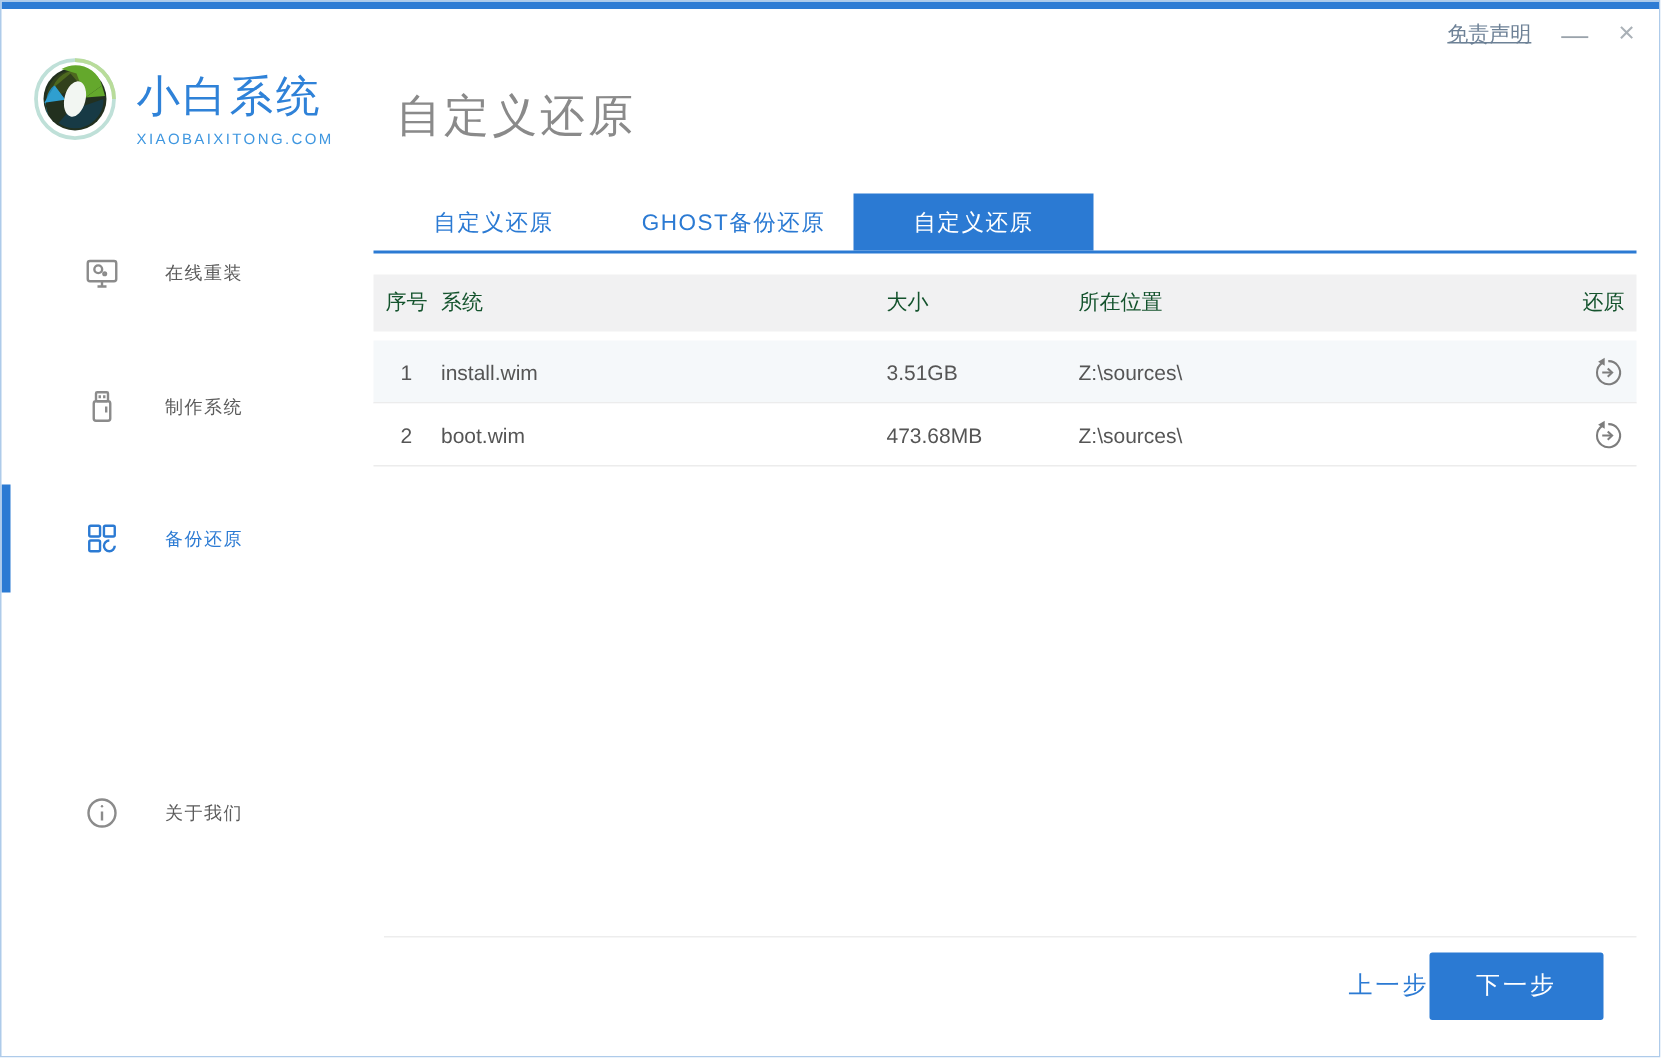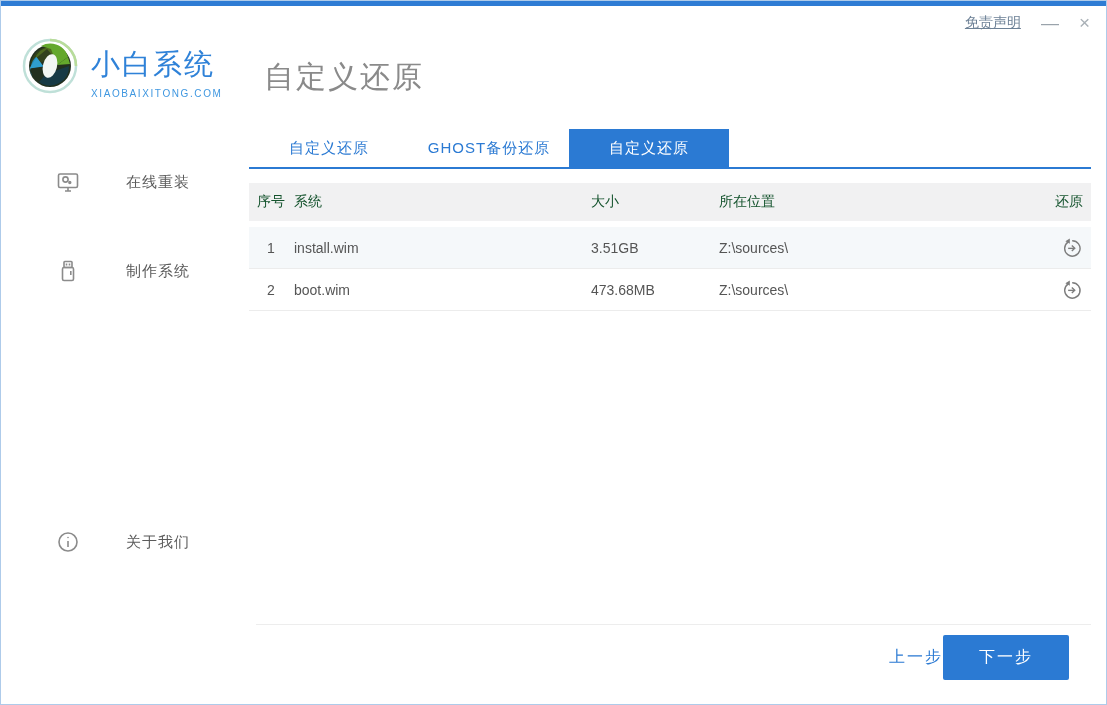--- a/index.html
+++ b/index.html
@@ -28,21 +28,21 @@
   .brand-domain { font-size:10px; color:#3f97e0; letter-spacing:1.6px; margin-top:3px; }
   .page-title { position:absolute; left:263px; top:56px; font-size:30px; color:#8a8a8a; letter-spacing:2px; }
 
   
   .sidebar { position:absolute; left:0; top:110px; width:240px; height:560px; }
   .side-item {
     position:absolute; left:0; width:240px; height:48px;
     display:flex; align-items:center; cursor:pointer;
   }
   .side-item .s-icon { position:absolute; left:55px; width:24px; height:24px; }
-  .side-item .s-label { position:absolute; left:125px; font-size:15px; color:#5b5b5b; letter-spacing:1px; }
+  .side-item .s-label { position:absolute; left:109px; font-size:12px; color:#5b5b5b; letter-spacing:1px; }
   .side-item svg { stroke:#8b8b8b; }
   .side-item.active .s-label { color:#2b7ad3; }
   .side-item.active svg { stroke:#2b7ad3; }
   .side-item.active::before {
     content:""; position:absolute; left:0; top:-12px; width:6px; height:72px; background:#2b7ad3;
   }
   .si-0 { top:47px; } .si-1 { top:136px; } .si-2 { top:224px; } .si-3 { top:319px; } .si-4 { top:407px; }
 
   
   .tabs {
@@ -72,21 +72,21 @@
   .restore-btn { display:inline-block; width:22px; height:22px; cursor:pointer; vertical-align:middle; }
 
   
   .footer {
     position:absolute; left:255px; right:15px; bottom:14px; height:66px;
     border-top:1px solid #ededed;
     display:flex; align-items:center; justify-content:flex-end; 
   }
   .prev-btn { color:#2b7ad3; font-size:16px; letter-spacing:2px; background:none; border:none; cursor:pointer; }
   .next-btn {
-    width:126px; height:45px; margin-right:22px;
+    width:116px; height:45px; margin-right:22px;
     background:#2b7ad3; color:#fff; font-size:16px; letter-spacing:2px;
     border:none; border-radius:2px; cursor:pointer;
   }
 </style>
 </head>
 <body>
 
 <div class="window">
   <div class="topbar"></div>
 
@@ -126,20 +126,29 @@
       <span class="s-label">在线重装</span>
     </div>
     <div class="side-item si-1">
       <svg class="s-icon" viewBox="0 0 24 24" fill="none" stroke-width="1.6">
         <rect x="8" y="2.5" width="8" height="6" rx="0.8"></rect>
         <rect x="6.5" y="8.5" width="11" height="13" rx="1.5"></rect>
         <path d="M10.5 4.5 v2 M13.5 4.5 v2 M14.8 12 v4"></path>
       </svg>
       <span class="s-label">制作系统</span>
     </div>
+    <div class="side-item si-2 active">
+      <svg class="s-icon" viewBox="0 0 24 24" fill="none" stroke-width="1.6">
+        <rect x="3.5" y="3.5" width="7.2" height="7.2" rx="1"></rect>
+        <rect x="13.3" y="3.5" width="7.2" height="7.2" rx="1"></rect>
+        <rect x="3.5" y="13.3" width="7.2" height="7.2" rx="1"></rect>
+        <path d="M20.5 16.9 a3.6 3.6 0 1 1 -3.6 -3.6"></path>
+      </svg>
+      <span class="s-label">备份还原</span>
+    </div>
     <div class="side-item si-4">
       <svg class="s-icon" viewBox="0 0 24 24" fill="none" stroke-width="1.6">
         <circle cx="12" cy="12" r="9"></circle>
         <path d="M12 11 v6"></path>
           <circle cx="12" cy="7.5" r="0.8" fill="#8b8b8b" stroke="none"></circle>
       </svg>
       <span class="s-label">关于我们</span>
     </div>
   </nav>
 

